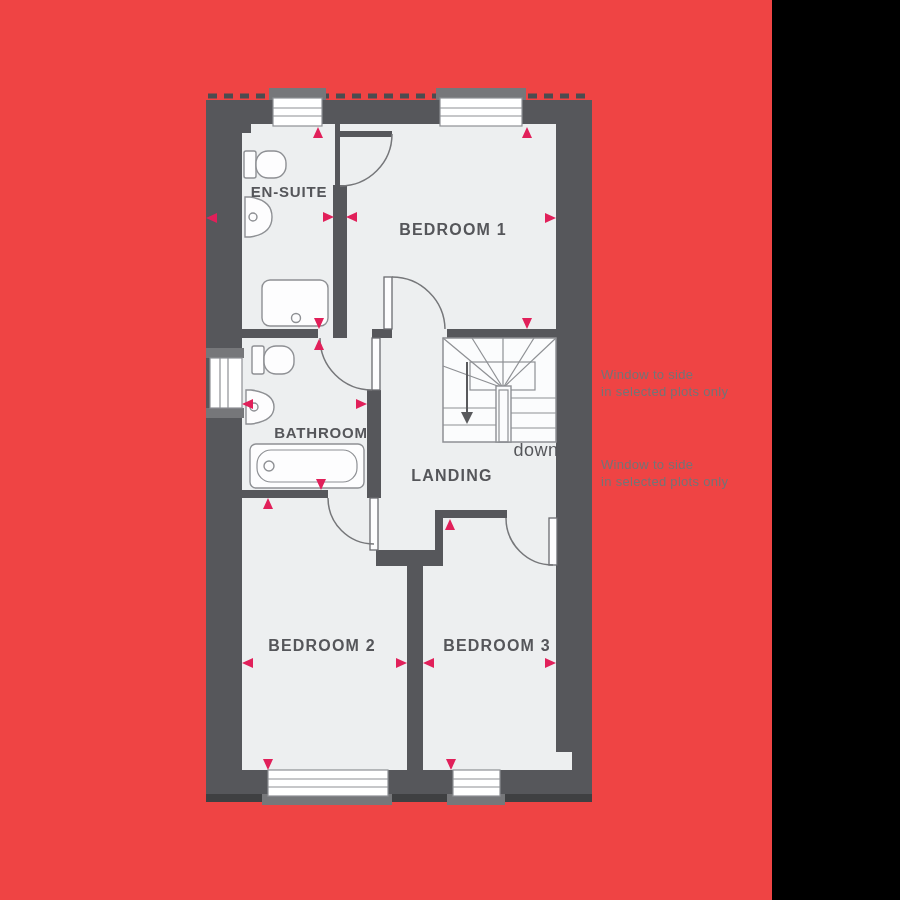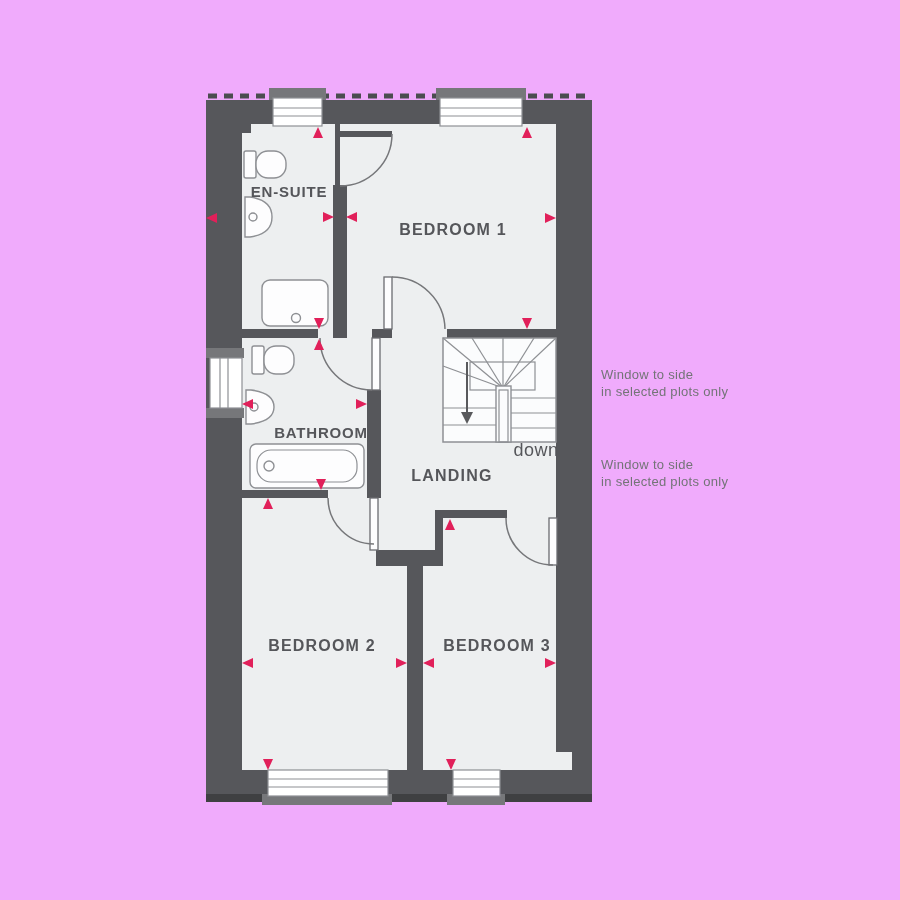--- a/index.html
+++ b/index.html
@@ -1,16 +1,16 @@
 <!DOCTYPE html>
 <html><head>
 <meta charset="utf-8">
 <style>
   html,body{margin:0;padding:0;background:#000;}
-  .canvas{position:relative;width:900px;height:900px;background:#f0abfc;overflow:hidden;
+  .canvas{position:relative;width:772px;height:900px;background:#ef4444;overflow:hidden;
           font-family:"Liberation Sans", sans-serif;}
   svg{position:absolute;left:0;top:0;}
   .room-label{fill:#55565a;font-weight:bold;letter-spacing:1.2px;font-size:16px;}
   .room-label.sm{font-size:15px;letter-spacing:0.8px;}
   .down-label{fill:#55565a;font-size:18px;letter-spacing:0.5px;}
   .note-line{fill:#737477;font-size:13px;letter-spacing:0.3px;}
   .wall{fill:#56575b;}
   .floor{fill:#edeff0;}
   .fixture{fill:#fdfdfe;stroke:#8e9094;stroke-width:1.4;}
   .thin{stroke:#8e9094;stroke-width:1.2;fill:none;}

